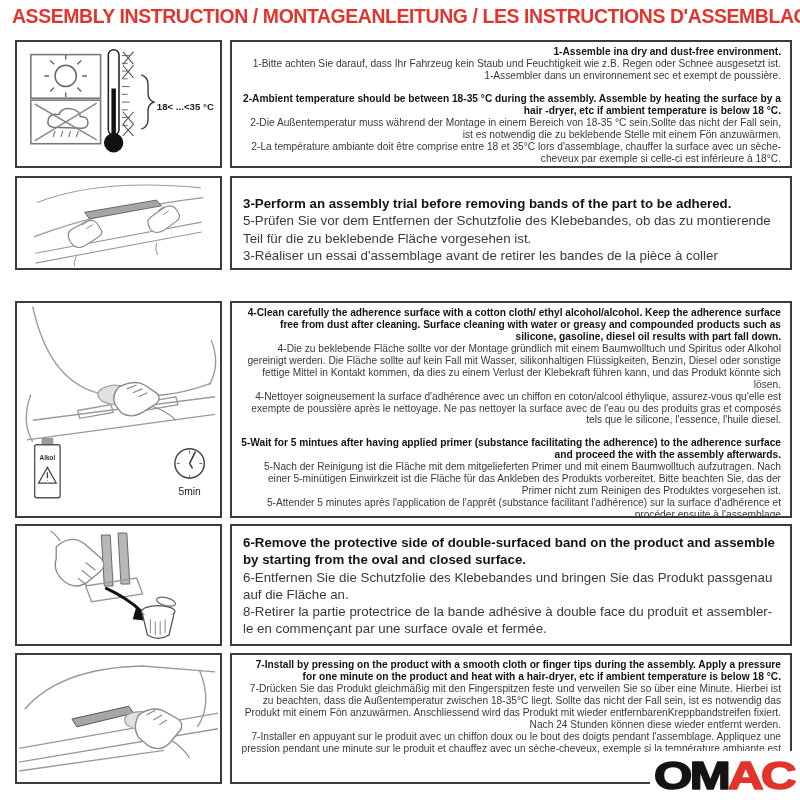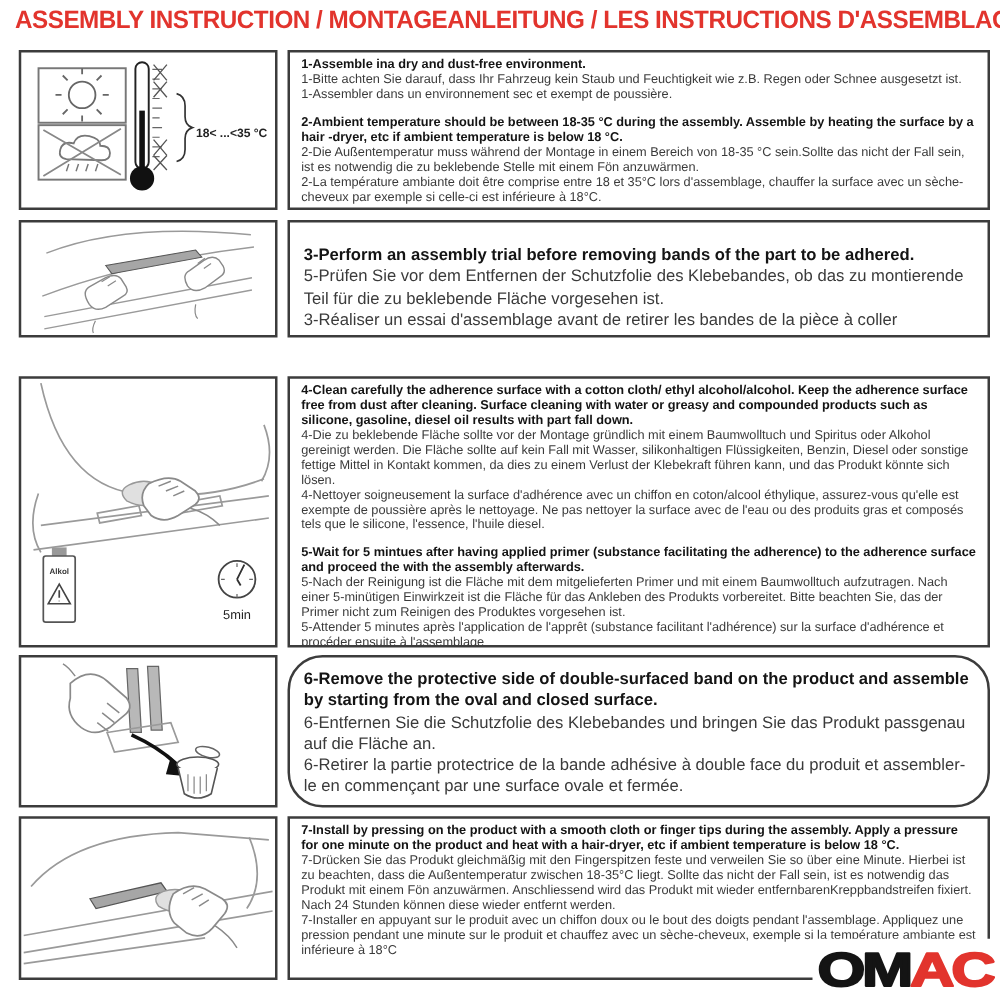--- a/index.html
+++ b/index.html
@@ -13,24 +13,24 @@
   .r2{top:176px;height:94px}
   .r3{top:301px;height:217px}
   .r4{top:524px;height:122px}
   .r5{top:653px;height:131px}
   .cell-left{width:207px;flex:none;border:2px solid #3c3c3c;box-sizing:border-box;background:#fff;text-align:right;}
   .cell-left svg{display:block;width:100%;height:100%;}
   .cell-right{flex:1;border:2px solid #3c3c3c;box-sizing:border-box;background:#fff;
               padding:4px 9px;overflow:hidden;}
   .cell-right p{margin:0;color:#3a3a3a;}
   .small p{font-size:10.2px;line-height:1.17;}
-  .small .step{margin-bottom:11px;}
+  .small .step{margin-bottom:11px;text-align:right;}
   .large p{font-size:13.3px;line-height:1.3;}
   .r2 .cell-right{padding-top:17px;padding-left:11px;}
-  .r4 .cell-right{padding-top:8px;padding-left:11px;border-radius:28px;}
+  .r4 .cell-right{padding-top:8px;padding-left:11px;}
   p.b{font-weight:bold;color:#141414;}
   .ibox{fill:none;stroke:#777;stroke-width:1.6;}
   .ln{fill:none;stroke:#9a9a9a;stroke-width:1.4;}
   .hand{fill:#ffffff;stroke:#8a8a8a;stroke-width:1.4;}
   .cloth{fill:#e0e0e0;stroke:#999;stroke-width:1.2;}
   .strip{fill:#a6a6a6;stroke:#555;stroke-width:1;}
   .logo{position:absolute;left:650px;top:751px;width:146px;height:47px;background:#fff;
         display:flex;align-items:center;justify-content:flex-end;}
 </style>
 </head>
@@ -169,21 +169,21 @@
           <ellipse cx="152" cy="74" rx="10" ry="4" fill="#fff" stroke="#666" stroke-width="1.2" transform="rotate(14 152 74)"></ellipse>
           <ellipse cx="144" cy="84" rx="17" ry="6" fill="#fff" stroke="#555" stroke-width="1.3"></ellipse>
           <path d="M128,87 L133,108 q11,7 22,0 L160,87" fill="#fff" stroke="#555" stroke-width="1.3"></path>
           <path d="M136,92 v14 M141,94 v14 M146,94 v14 M151,92 v14" stroke="#888" stroke-width="1"></path>
         </g>
       </svg>
     </div>
     <div class="cell-right large">
       <p class="b">6-Remove the protective side of double-surfaced band on the product and assemble by starting from the oval and closed surface.</p>
       <p>6-Entfernen Sie die Schutzfolie des Klebebandes und bringen Sie das Produkt passgenau auf die Fläche an.</p>
-      <p>6-Retirer la partie protectrice de la bande adhésive à double face du produit et assembler-le en commençant par une surface ovale et fermée.</p>
+      <p>8-Retirer la partie protectrice de la bande adhésive à double face du produit et assembler-le en commençant par une surface ovale et fermée.</p>
     </div>
   </section>
 
   <section class="row r5">
     <div class="cell-left">
       <svg viewBox="0 0 207 111">
         <path class="ln" d="M8,46 Q44,4 128,2 L202,8"></path>
         <path class="ln" d="M186,6 q14,34 -2,58"></path>
         <path class="ln" d="M2,86 L205,50"></path>
         <path class="ln" d="M2,100 L205,66"></path>

